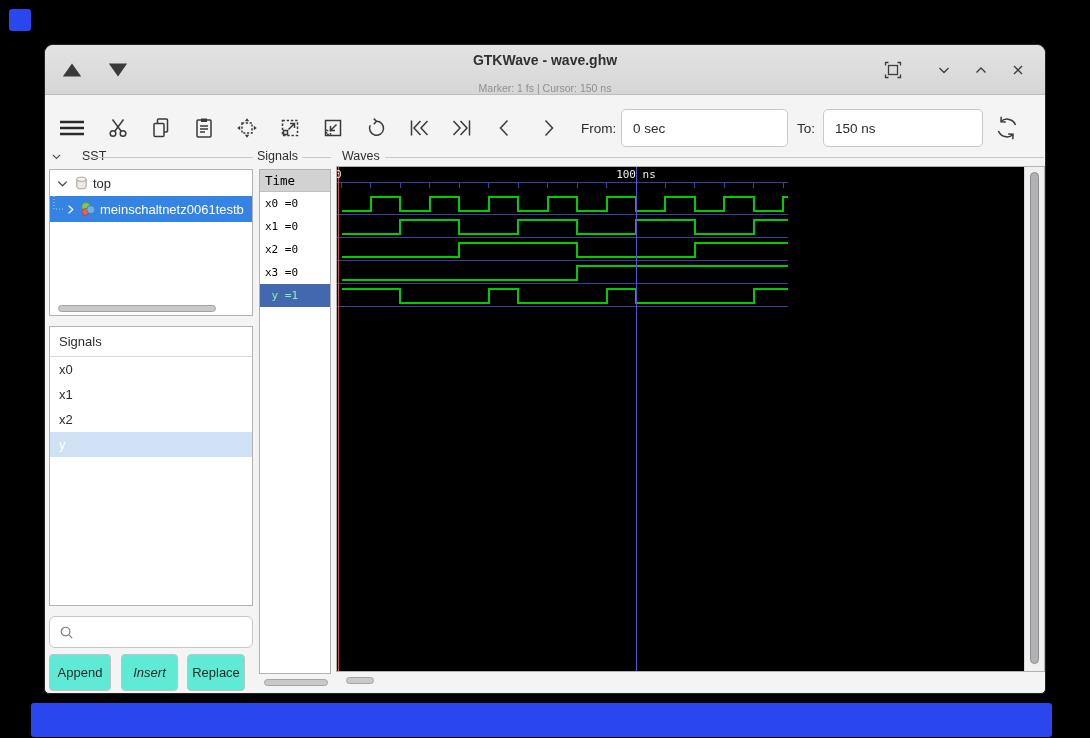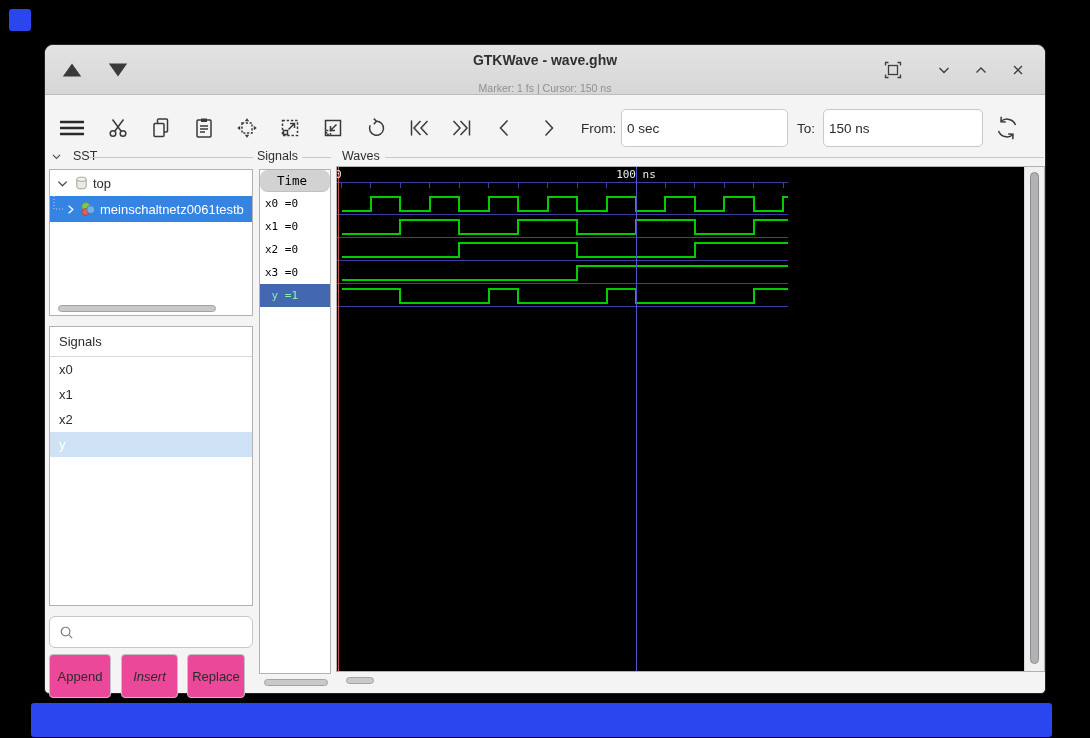--- a/index.html
+++ b/index.html
@@ -29,27 +29,27 @@
 
   
   .toolbar { position:absolute; left:0; top:56px; width:100%; height:54px; background:#f4f4f5; }
   #tb-icons { position:absolute; left:12px; top:0; height:54px; display:flex; align-items:center; }
   .tb-btn { width:24px; height:24px; margin-right:19px; background:none; border:none; }
   .tb-btn.wide { width:30px; }
   .tb-btn svg { width:100%; height:100%; stroke:#3a3a3a; fill:none; stroke-width:1.5; }
   .range-label { position:absolute; top:0; height:54px; display:flex; align-items:center; font-size:13.5px; color:#2b2b2b; }
   #from-label { left:536px; } #to-label { left:752px; }
   .range-input { position:absolute; top:8px; height:38px; border:1px solid #c9c9cb; border-radius:5px;
-                 background:#fff; font-family:"Liberation Sans",sans-serif; font-size:13.5px; color:#2b2b2b; padding-left:5px; }
+                 background:#fff; font-family:"Liberation Sans",sans-serif; font-size:13.5px; color:#2b2b2b; padding-left:11px; }
   #from-input { left:576px; width:167px; } #to-input { left:778px; width:160px; }
   #reload-btn { position:absolute; left:948px; top:13px; width:28px; height:28px; background:none; border:none; }
   #reload-btn svg { width:100%; height:100%; stroke:#3a3a3a; fill:none; stroke-width:1.5; }
 
   
-  .frame-label { position:absolute; top:104px; font-size:12.5px; color:#2f2f2f; display:flex; align-items:center; gap:11px; }
+  .frame-label { position:absolute; top:104px; font-size:12.5px; color:#2f2f2f; display:flex; align-items:center; gap:20px; }
   .frame-line { position:absolute; top:112px; height:1px; background:#c9c9c9; }
 
   
   .sst-panel { position:absolute; left:4px; top:124px; width:204px; height:147px;
                background:#fff; border:1px solid #b2b2b2; overflow:hidden; }
   .tree-row { height:26px; display:flex; align-items:center; font-size:13px; color:#2b2b2b; white-space:nowrap; }
   .tree-row .ticon { flex:0 0 auto; }
   .tree-row.selected { background:#3584e4; color:#fff; }
   .sst-hscroll { position:absolute; left:8px; bottom:3px; width:158px; height:7px;
                  background:#c9c9c9; border:1px solid #a3a3a3; border-radius:4px; }
@@ -59,29 +59,29 @@
                    background:#fff; border:1px solid #b2b2b2; overflow:hidden; }
   .browser-header { height:30px; line-height:29px; padding-left:9px; font-size:13px; color:#2b2b2b;
                     border-bottom:1px solid #d8d8d8; }
   .browser-row { height:25px; line-height:25px; padding-left:9px; font-size:13px; color:#2b2b2b; }
   .browser-row.sel { background:#cfe2f5; color:#fff; }
 
   .search-box { position:absolute; left:4px; top:571px; width:204px; height:32px; background:#fff;
                 border:1px solid #c6c6c8; border-radius:6px; display:flex; align-items:center; padding-left:9px; gap:6px; }
   .search-box input { border:none; outline:none; flex:1; font-size:13px; background:transparent; min-width:0; }
 
-  .btn { position:absolute; top:609px; height:44px; background:#ec4899; border:1px solid #c2c2c6;
+  .btn { position:absolute; top:609px; height:37px; background:#5eead4; border:1px solid #c2c2c6;
          border-radius:4px; font-size:13px; color:#2b2b2b; font-family:"Liberation Sans",sans-serif; }
   #btn-append { left:4px; width:62px; } #btn-insert { left:76px; width:57px;font-style:italic; } #btn-replace { left:142px; width:58px; }
 
   
   .sp-panel { position:absolute; left:214px; top:124px; width:72px; height:505px;
               background:#fff; border:1px solid #b2b2b2; overflow:hidden; }
   .sp-header { height:22px; line-height:22px; background:#d2d2d2; border-bottom:1px solid #c0c0c0;
-               font-family:"DejaVu Sans Mono",monospace; font-size:12.5px; color:#000; padding-left:17px;border-radius:8px; }
+               font-family:"DejaVu Sans Mono",monospace; font-size:12.5px; color:#000; padding-left:5px; }
   .sp-row { height:23px; line-height:23px; padding-left:5px; font-family:"DejaVu Sans Mono",monospace;
             font-size:11px; color:#000; white-space:pre; }
   .sp-row.sel { background:#4468b0; color:#86efac; }
   .sp-hscroll { position:absolute; left:214px; top:633px; width:72px; height:10px; }
   .sp-hscroll .thumb { position:absolute; left:5px; top:1px; width:64px; height:7px;
                        background:#c9c9c9; border:1px solid #a3a3a3; border-radius:4px; }
 
   
   .wv-frame { position:absolute; left:291px; top:121px; width:709px; height:506px; border:1px solid #b2b2b2; background:#000; }
   #wave-svg { position:absolute; left:0; top:0; }

